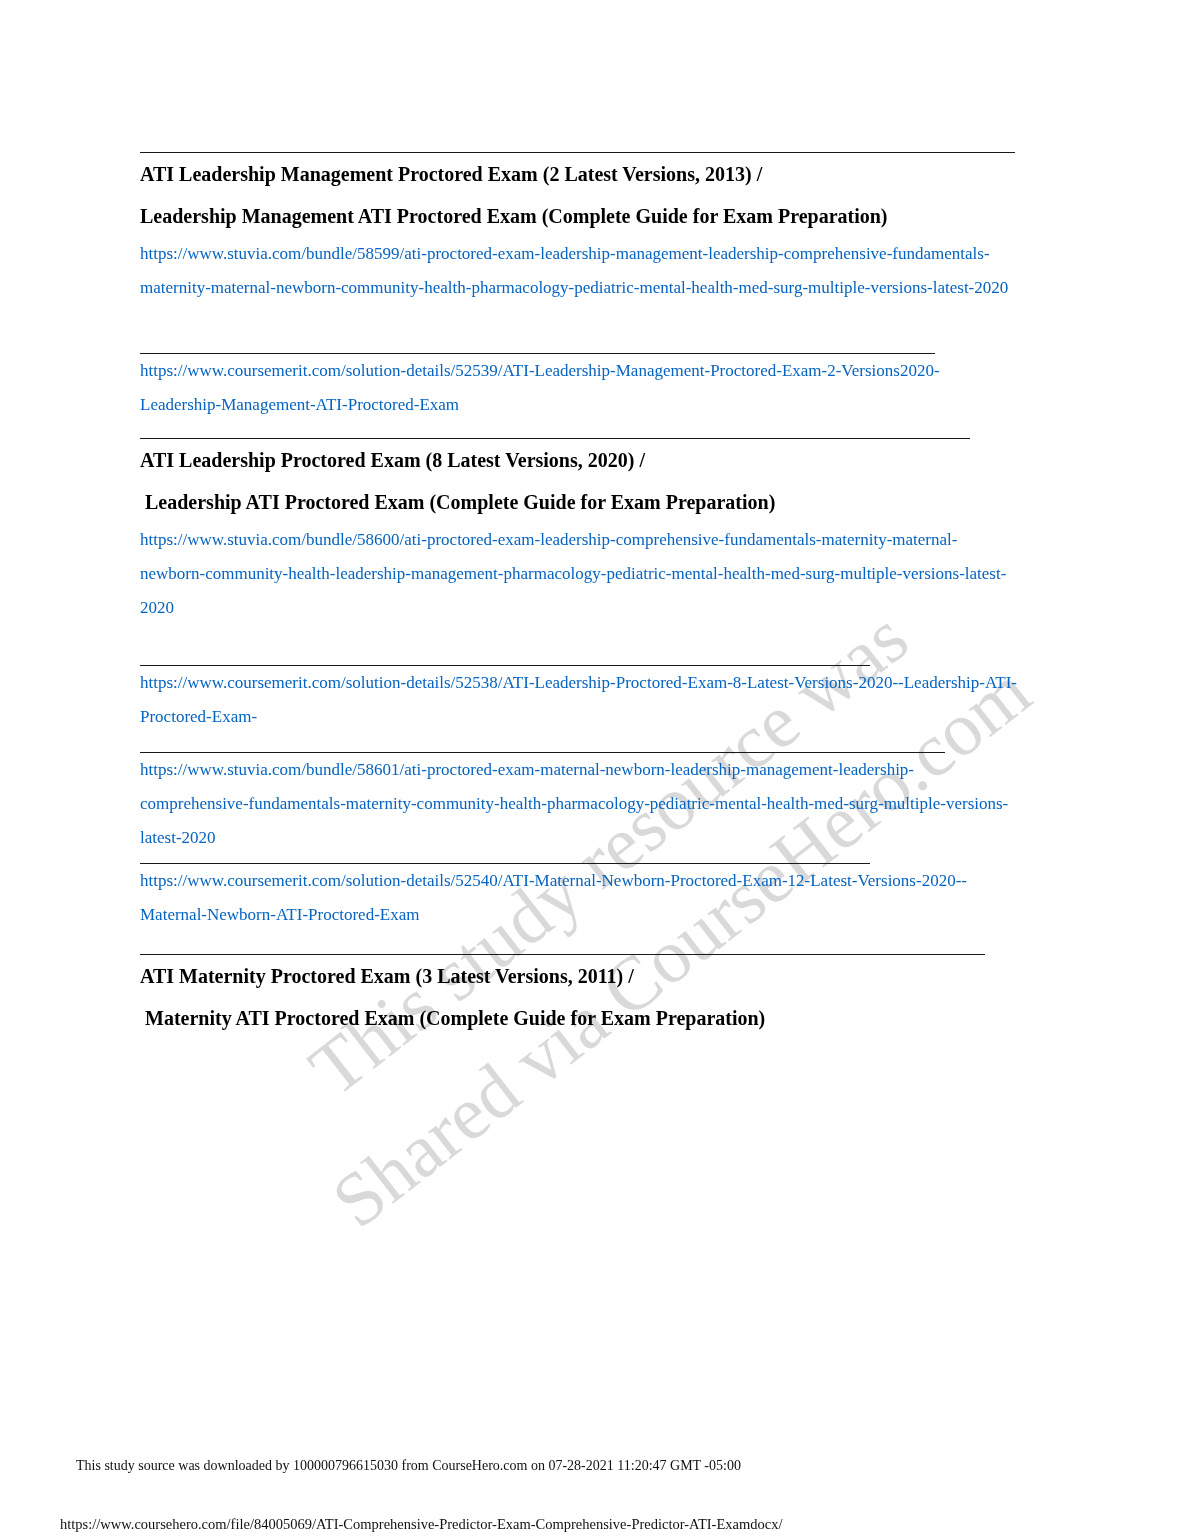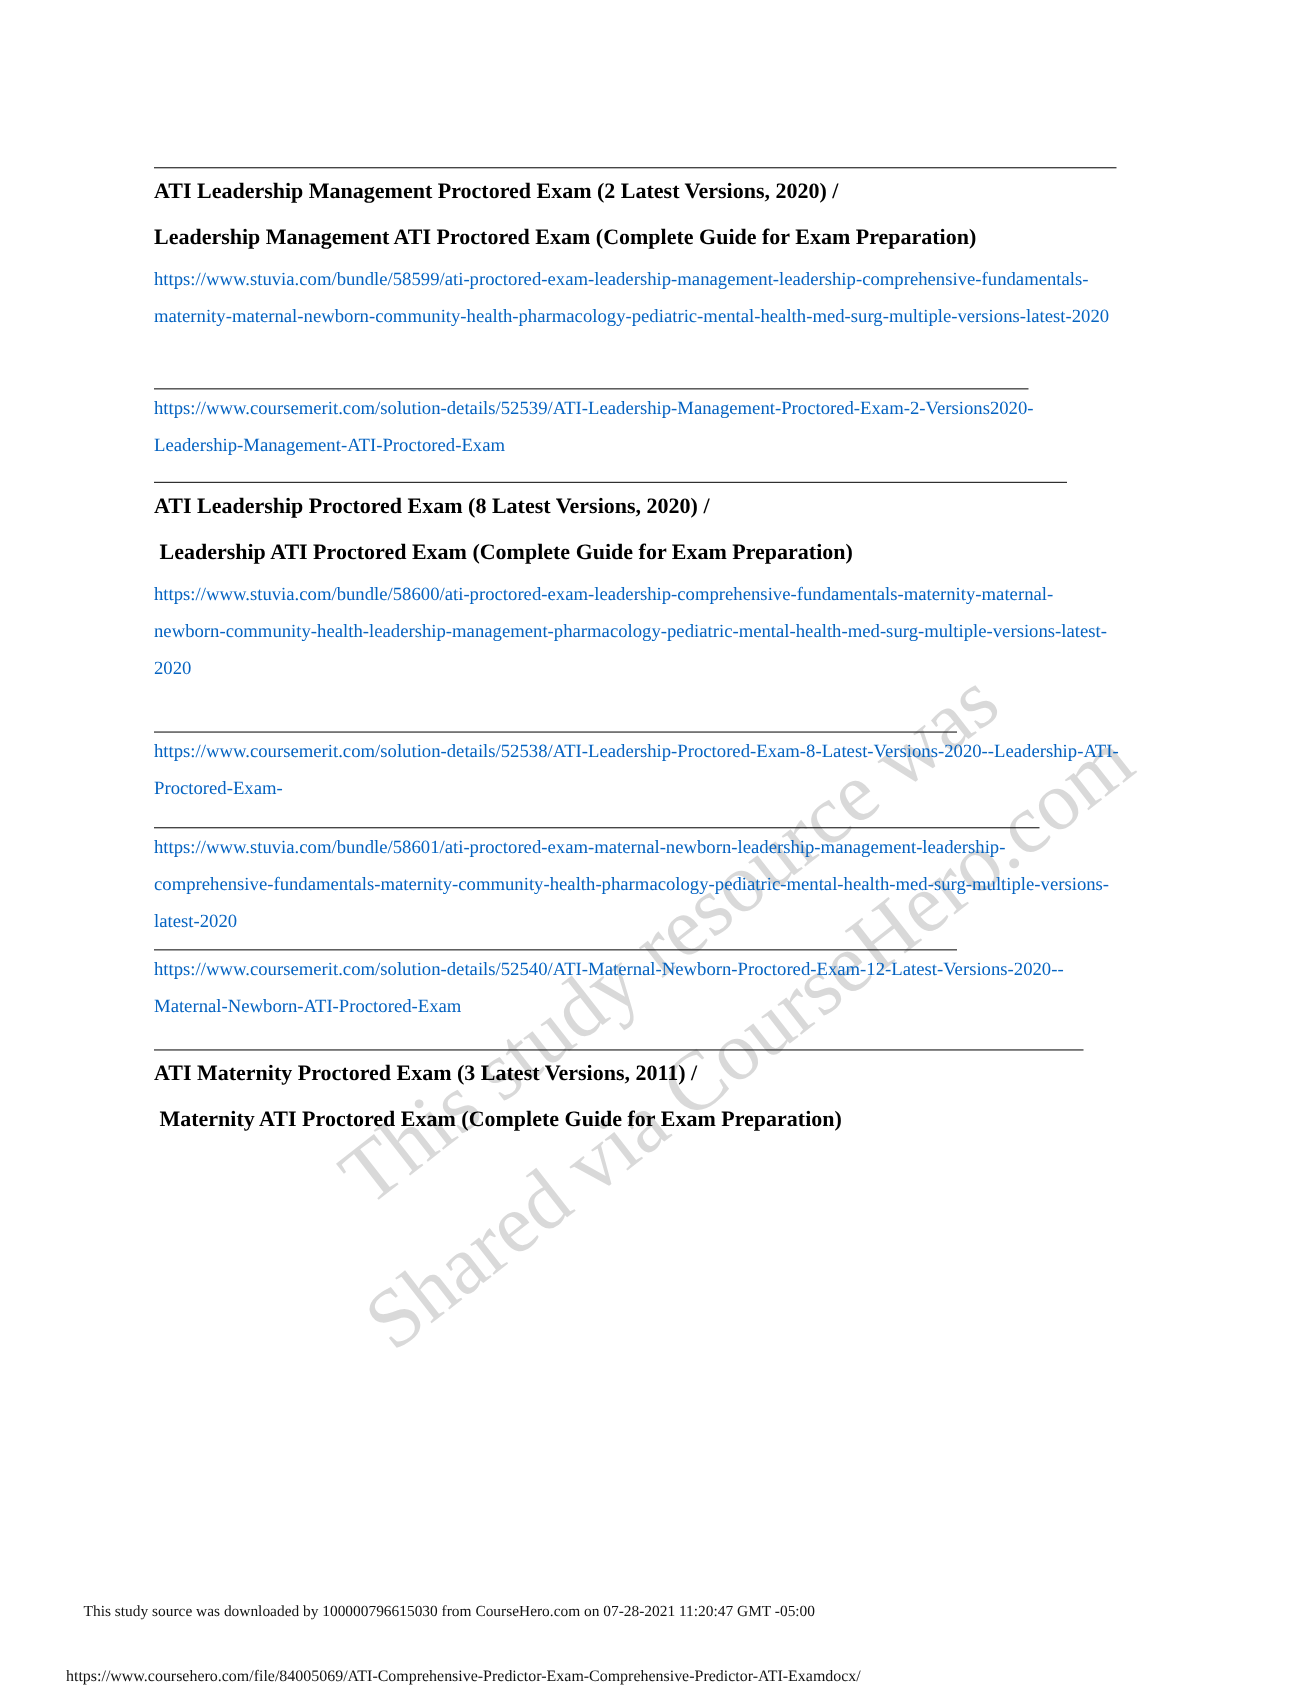--- a/index.html
+++ b/index.html
@@ -104,21 +104,21 @@
   <div class="watermark">
     <div>This study resource was</div>
     <div>Shared via CourseHero.com</div>
   </div>
 
   <div class="doc">
 
     <div class="hr w1"></div>
 
     <h2 class="sec-title mt-h1">
-      <span>ATI Leadership Management Proctored Exam (2 Latest Versions, 2020) /</span>
+      <span>ATI Leadership Management Proctored Exam (2 Latest Versions, 2013) /</span>
       <span>Leadership Management ATI Proctored Exam (Complete Guide for Exam Preparation)</span>
     </h2>
 
     <p class="links mt-p1"><a class="doclink">https://www.stuvia.com/bundle/58599/ati-proctored-exam-leadership-management-leadership-comprehensive-fundamentals-maternity-maternal-newborn-community-health-pharmacology-pediatric-mental-health-med-surg-multiple-versions-latest-2020</a></p>
 
     <div class="hr w2 mt-hr2"></div>
 
     <p class="links mt-cm1"><a class="doclink">https://www.coursemerit.com/solution-details/52539/ATI-Leadership-Management-Proctored-Exam-2-Versions2020-Leadership-Management-ATI-Proctored-Exam</a></p>
 
     <div class="hr w3 mt-hr3"></div>

